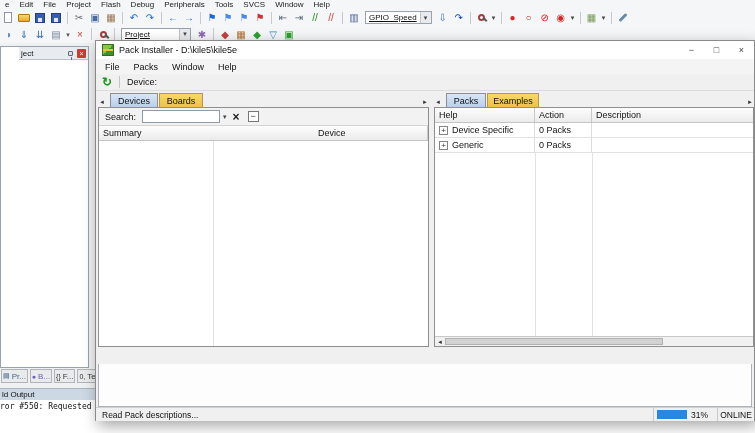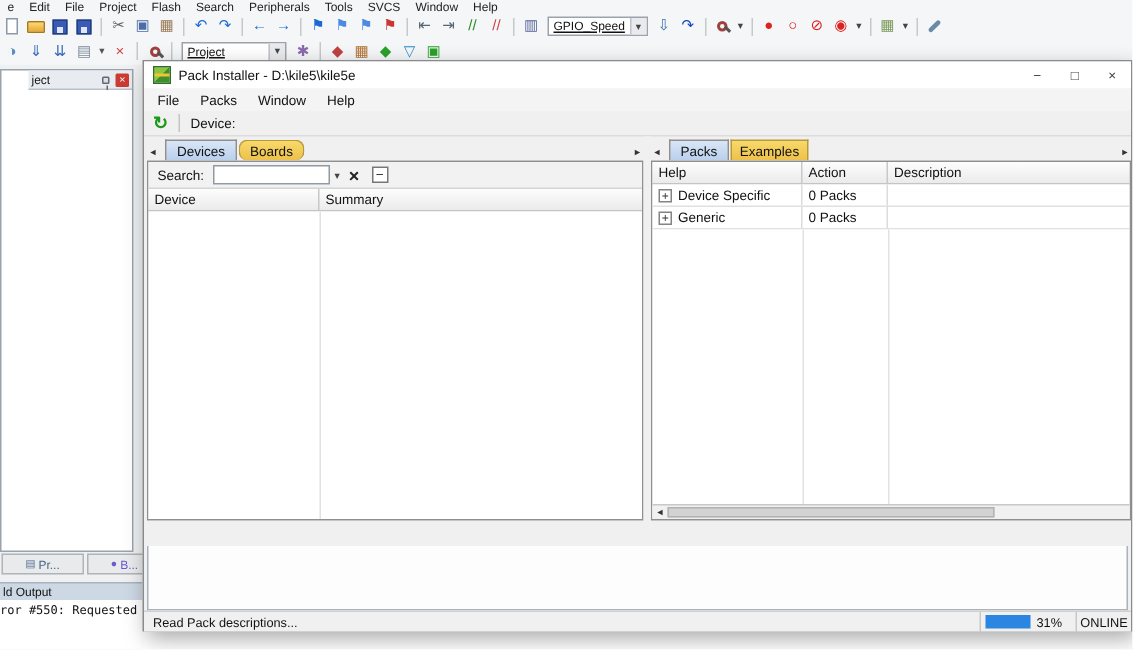--- a/index.html
+++ b/index.html
@@ -37,21 +37,21 @@
   .proj-panel{position:absolute;left:0;top:46px;width:89px;height:322px;background:#fff;border:1px solid #9aa2ae;padding-left:18px;}
   .proj-header{height:13px;background:#e8ecf0;border-bottom:1px solid #b8c0c8;display:flex;align-items:center;
                font-size:8px;padding:0 2px;}
   .proj-header .ttl{flex:1;}
   .ic-pin{width:5px;height:5px;border:1px solid #667;background:#d8e0ea;border-radius:1px;position:relative;margin-right:4px;}
   .ic-pin:after{content:"";position:absolute;left:2px;top:5px;width:1px;height:3px;background:#667;}
   .closebox{width:9px;height:9px;background:#cc3b33;color:#fff;font-size:7px;line-height:9px;text-align:center;border-radius:1px;}
   
   .bottom-tabs{position:absolute;left:1px;top:369px;height:16px;display:flex;gap:2px;align-items:flex-start;}
   .btab{height:14px;background:#e9eaec;border:1px solid #b0b4b8;display:flex;align-items:center;
-        padding:0 15px;font-size:8px;gap:2px;white-space:nowrap;}
+        padding:0 1px;font-size:8px;gap:2px;white-space:nowrap;}
   .bic{font-size:7px;}
   .bo-header{position:absolute;left:0;top:388px;width:95px;height:12px;background:#ccd8e4;font-size:8px;
              display:flex;align-items:center;padding-left:2px;border-top:1px solid #aab4be;}
   .bo-body{position:absolute;left:0;top:400px;width:95px;height:33px;background:#fff;overflow:hidden;}
   .bo-text{font-family:"DejaVu Sans Mono",monospace;font-size:8px;white-space:nowrap;display:block;margin-top:2px;}
   
   .pi-window{position:absolute;left:95px;top:40px;width:660px;height:381px;background:#f0f0f0;
              border:1px solid #8a8a8a;box-shadow:3px 5px 14px rgba(0,0,0,.35);}
   .pi-titlebar{position:absolute;left:0;top:0;width:100%;height:18px;background:#fff;display:flex;align-items:center;}
   .pi-appicon{width:12px;height:12px;margin:0 5px 0 6px;background:linear-gradient(135deg,#8cc63f 50%,#3f8f2f 50%);
@@ -125,21 +125,21 @@
 
   <div class="topstrip"></div>
   <div class="midbg"></div>
 
   <div class="uv-menubar">
       <span class="uv-menu-item">e</span>
       <span class="uv-menu-item">Edit</span>
       <span class="uv-menu-item">File</span>
       <span class="uv-menu-item">Project</span>
       <span class="uv-menu-item">Flash</span>
-      <span class="uv-menu-item">Search</span>
+      <span class="uv-menu-item">Debug</span>
       <span class="uv-menu-item">Peripherals</span>
       <span class="uv-menu-item">Tools</span>
       <span class="uv-menu-item">SVCS</span>
       <span class="uv-menu-item">Window</span>
       <span class="uv-menu-item">Help</span>
     </div>
 
   <div class="uv-toolbar row1">
     <div class="tb-icons">
         <span class="tbi">
@@ -365,34 +365,34 @@
     <div class="pi-toolbar">
       <span class="pi-refresh">↻</span>
       <span class="vsep"></span>
       <span>Device:</span>
     </div>
 
     <div class="pi-panel pi-left">
       <div class="tabrow">
         <span class="tscroll l">◄</span>
         <span class="tab active" style="left:12px;width:48px;">Devices</span>
-        <span class="tab gold" style="left:61px;width:44px;border-radius:6px;">Boards</span>
+        <span class="tab gold" style="left:61px;width:44px;">Boards</span>
         <span class="tscroll r">►</span>
       </div>
       <div class="panel-box">
         <div class="searchrow">
           <span>Search:</span>
           <input class="searchbox" value="" style="">
           <span class="sb-arrow">▾</span>
           <span class="sb-x">×</span>
           <span class="sb-collapse">−</span>
         </div>
         <div class="grid-header">
+          <span class="col" style="flex:1;border-right:none;">Summary</span>
           <span class="col" style="width:114px;">Device</span>
-          <span class="col" style="flex:1;border-right:none;">Summary</span>
         </div>
         <div class="gb">
           <div class="vline" style="left:114px;"></div>
         </div>
       </div>
     </div>
 
     <div class="pi-splitter"></div>
 
     <div class="pi-panel pi-right">

